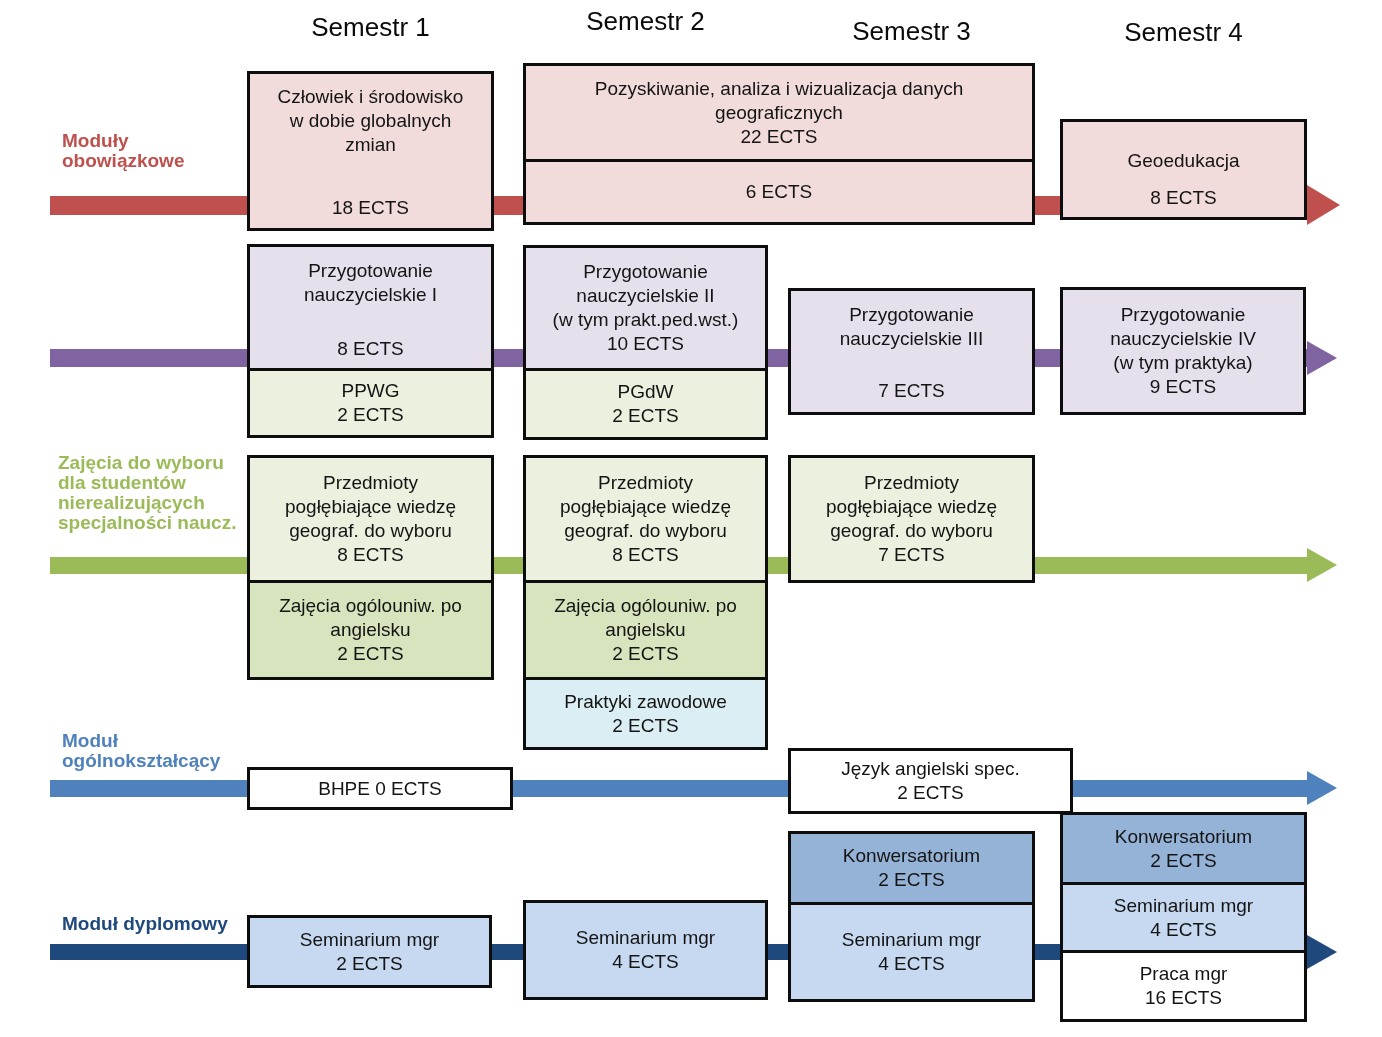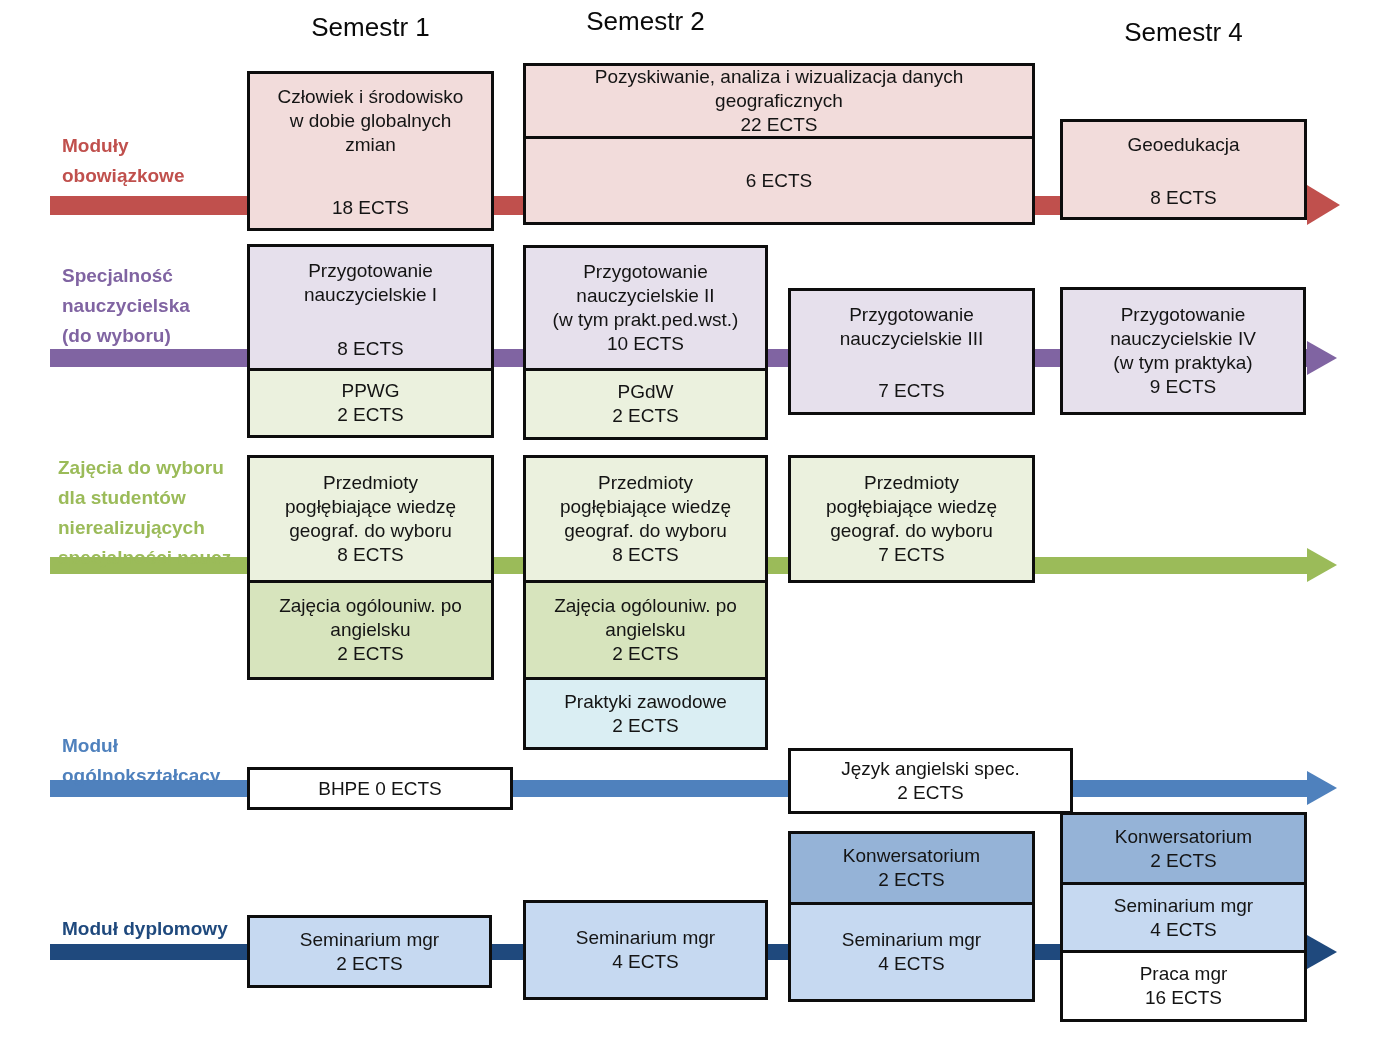--- a/index.html
+++ b/index.html
@@ -1,21 +1,21 @@
 <!DOCTYPE html>
 <html style="--mandatory: #C0504D; --teacher: #8064A2; --elective: #9BBB59; --general: #4F81BD; --diploma: #1F497D; --fill-pink: #F2DCDB; --fill-lavender: #E6E0EC; --fill-green-light: #EBF1DE; --fill-green: #D7E4BD; --fill-cyan: #DAEEF3; --fill-blue-mid: #95B3D7; --fill-blue-light: #C6D9F1; --border: #0D0D0D;"><head>
 <meta charset="utf-8">
 <style>
   html,body{margin:0;padding:0;background:#fff;}
   .canvas{position:relative;width:1382px;height:1037px;background:#ffffff;
           font-family:"Liberation Sans",sans-serif;overflow:hidden;}
 
   .sem{position:absolute;width:247px;text-align:center;font-size:26px;color:#0a0a0a;}
 
-  .rlabel{position:absolute;font-size:19px;font-weight:bold;line-height:30px;
+  .rlabel{position:absolute;font-size:19px;font-weight:bold;line-height:20px;
           white-space:pre-line;z-index:3;}
   .c1{color:var(--mandatory);} .c2{color:var(--teacher);} .c3{color:var(--elective);}
   .c4{color:var(--general);}  .c5{color:var(--diploma);}
 
   .bar{position:absolute;left:50px;z-index:1;}
   .b1{background:var(--mandatory);} .b2{background:var(--teacher);}
   .b3{background:var(--elective);}  .b4{background:var(--general);}
   .b5{background:var(--diploma);}
 
   .head{position:absolute;z-index:1;width:0;height:0;
@@ -41,57 +41,55 @@
   .f-cyan{background:var(--fill-cyan);}   .f-bluem{background:var(--fill-blue-mid);}
   .f-bluel{background:var(--fill-blue-light);} .f-white{background:#ffffff;}
 </style>
 </head>
 <body>
 
 <div class="canvas">
 
   <div class="sem" style="left:247px;top:12px">Semestr 1</div>
   <div class="sem" style="left:523px;top:6px;width:245px">Semestr 2</div>
+  <div class="sem" style="left:788px;top:16px">Semestr 3</div>
   <div class="sem" style="left:1060px;top:17px">Semestr 4</div>
 
   <div class="rlabel c1" style="left:62px;top:131px">Moduły
 obowiązkowe</div>
   <div class="bar b1" style="top:196px;width:1257px;height:19px"></div>
   <div class="head big h1" style="left:1307px;top:185px"></div>
 
   <div class="box" style="left:247px;top:71px;width:247px;height:160px">
     <div class="sec grow tall f-pink">
       <div>Człowiek i środowisko
 w dobie globalnych
 zmian</div>
       <div>18 ECTS</div>
     </div>
   </div>
 
   <div class="box" style="left:523px;top:63px;width:512px;height:162px">
-    <div class="sec f-pink" style="height:70px">
+    <div class="sec f-pink" style="height:93px">
       <div>Pozyskiwanie, analiza i wizualizacja danych
 geograficznych</div>
       <div>22 ECTS</div>
     </div>
     <div class="sec grow f-pink">
       <div>6 ECTS</div>
     </div>
   </div>
 
   <div class="box" style="left:1060px;top:119px;width:247px;height:101px">
-    <div class="sec grow tall f-pink" style="padding-top:11px;padding-bottom:7px">
+    <div class="sec grow tall f-pink" style="padding-top:27px;padding-bottom:7px">
       <div>Geoedukacja</div>
       <div>8 ECTS</div>
     </div>
   </div>
 
-  <div class="rlabel c2" style="left:62px;top:261px">Specjalność
-nauczycielska
-(do wyboru)</div>
   <div class="bar b2" style="top:349px;width:1257px;height:18px"></div>
   <div class="head h2" style="left:1307px;top:341px"></div>
 
   <div class="box" style="left:247px;top:244px;width:247px;height:194px">
     <div class="sec tall f-lav" style="height:121px;padding-top:12px;padding-bottom:7px">
       <div>Przygotowanie
 nauczycielskie I</div>
       <div>8 ECTS</div>
     </div>
     <div class="sec grow f-glight">

